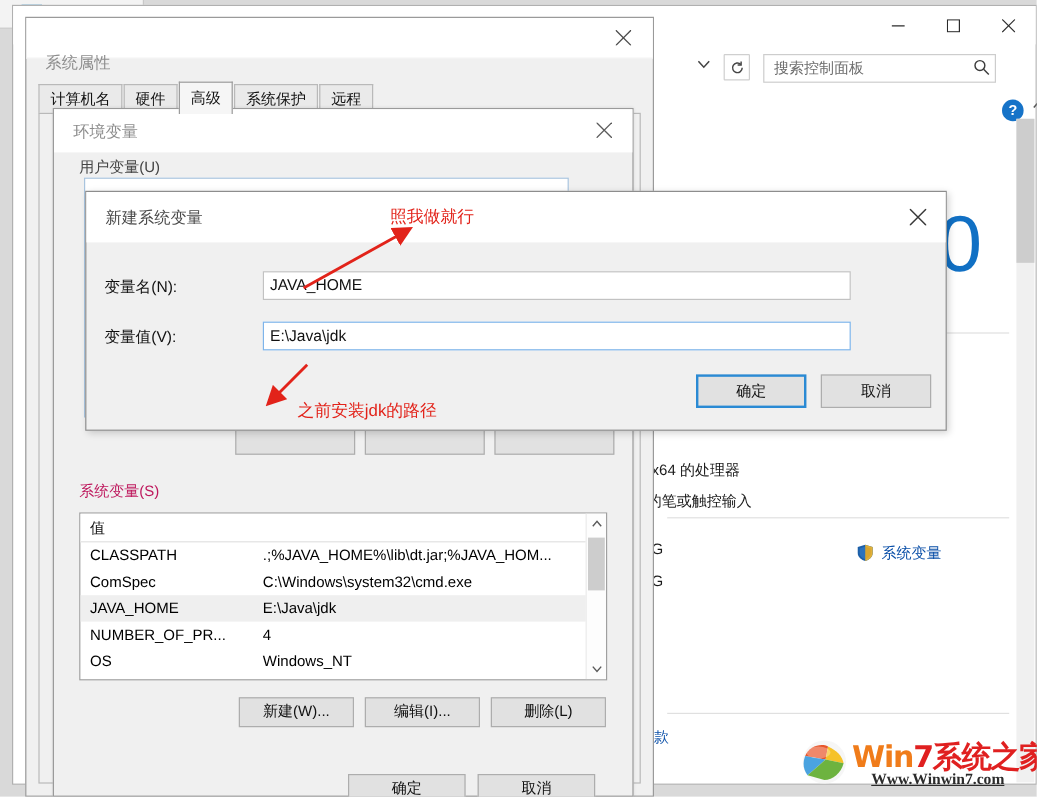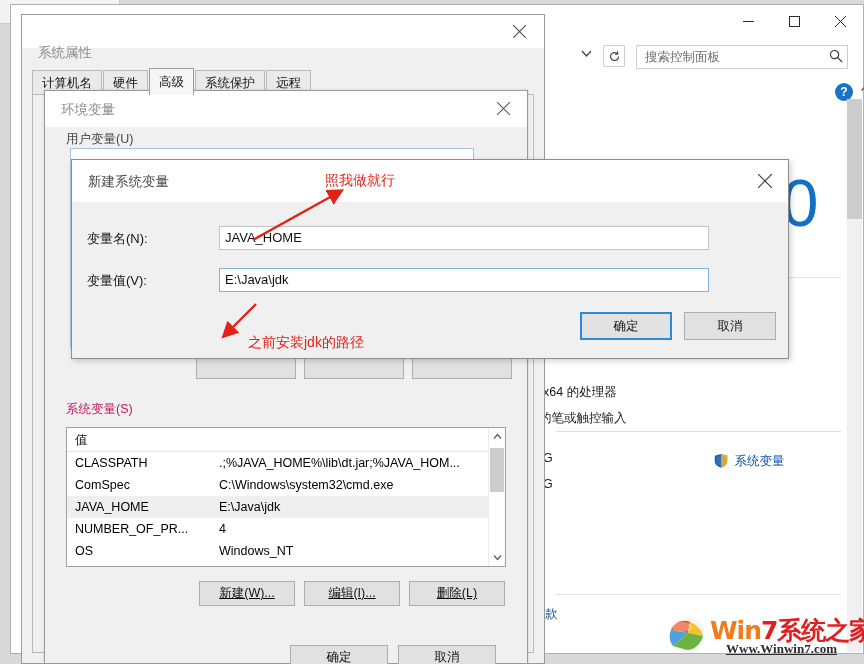--- a/index.html
+++ b/index.html
@@ -48,21 +48,21 @@
   .cp-winbtn {
     width:46px; height:32px; display:flex; align-items:center; justify-content:center;
     color:#2b2b2b;
   }
   .cp-winbtn svg { display:block; }
   .cp-chevron { position:absolute; left:569px; top:42px; color:#444; }
   .cp-refresh { position:absolute; left:592px; top:40px; width:22px; height:22px;
      border:1px solid #cfcfcf; display:flex; align-items:center; justify-content:center;
      background:#fff; color:#444; border-radius:1px; }
   .cp-search {
-    position:absolute; left:625px; top:40px; width:212px; height:24px;
+    position:absolute; left:625px; top:40px; width:194px; height:24px;
     border:1px solid #cdcdcd; background:#fff;
     display:flex; align-items:center; padding:0 4px 0 8px;
   }
   .cp-search .ph { flex:1; color:#6d6d6d; font-size:12.5px; }
   .cp-search .mag { color:#3b3b3b; }
 
   .cp-help {
     position:absolute; left:824px; top:78px; width:18px; height:18px;
     border-radius:50%; background:#1673c8; color:#fff; font-size:12px; font-weight:bold;
     display:flex; align-items:center; justify-content:center;
@@ -174,21 +174,21 @@
   .lv-c2 { flex:1; padding-left:8px; white-space:nowrap; overflow:hidden; }
   .lv-scroll {
     position:absolute; right:0; top:0; width:17px; bottom:0;
     background:#fdfdfd; border-left:1px solid #ececec;
   }
   .lv-arrow { height:17px; display:flex; align-items:center; justify-content:center;
     color:#606060; font-size:9px; }
   .lv-arrow.down { position:absolute; bottom:0; left:0; right:0; }
   .lv-thumb { position:absolute; top:20px; left:1px; right:1px; height:44px; background:#cdcdcd; }
 
-  .sv-btnrow { position:absolute; left:199px; top:581px; display:flex; gap:9px;text-decoration:underline; }
+  .sv-btnrow { position:absolute; left:199px; top:581px; display:flex; gap:9px; }
   .btn {
     background:#e1e1e1; border:1px solid #adadad; font-size:12.5px; color:#111;
     display:flex; align-items:center; justify-content:center;
     font-family:"Liberation Sans", sans-serif;
   }
   .sv-btn { width:96px; height:25px; }
 
   .env-footer { position:absolute; left:290px; top:645px; display:flex; gap:10px; }
   .env-footer .btn { width:98px; height:25px; }
 

